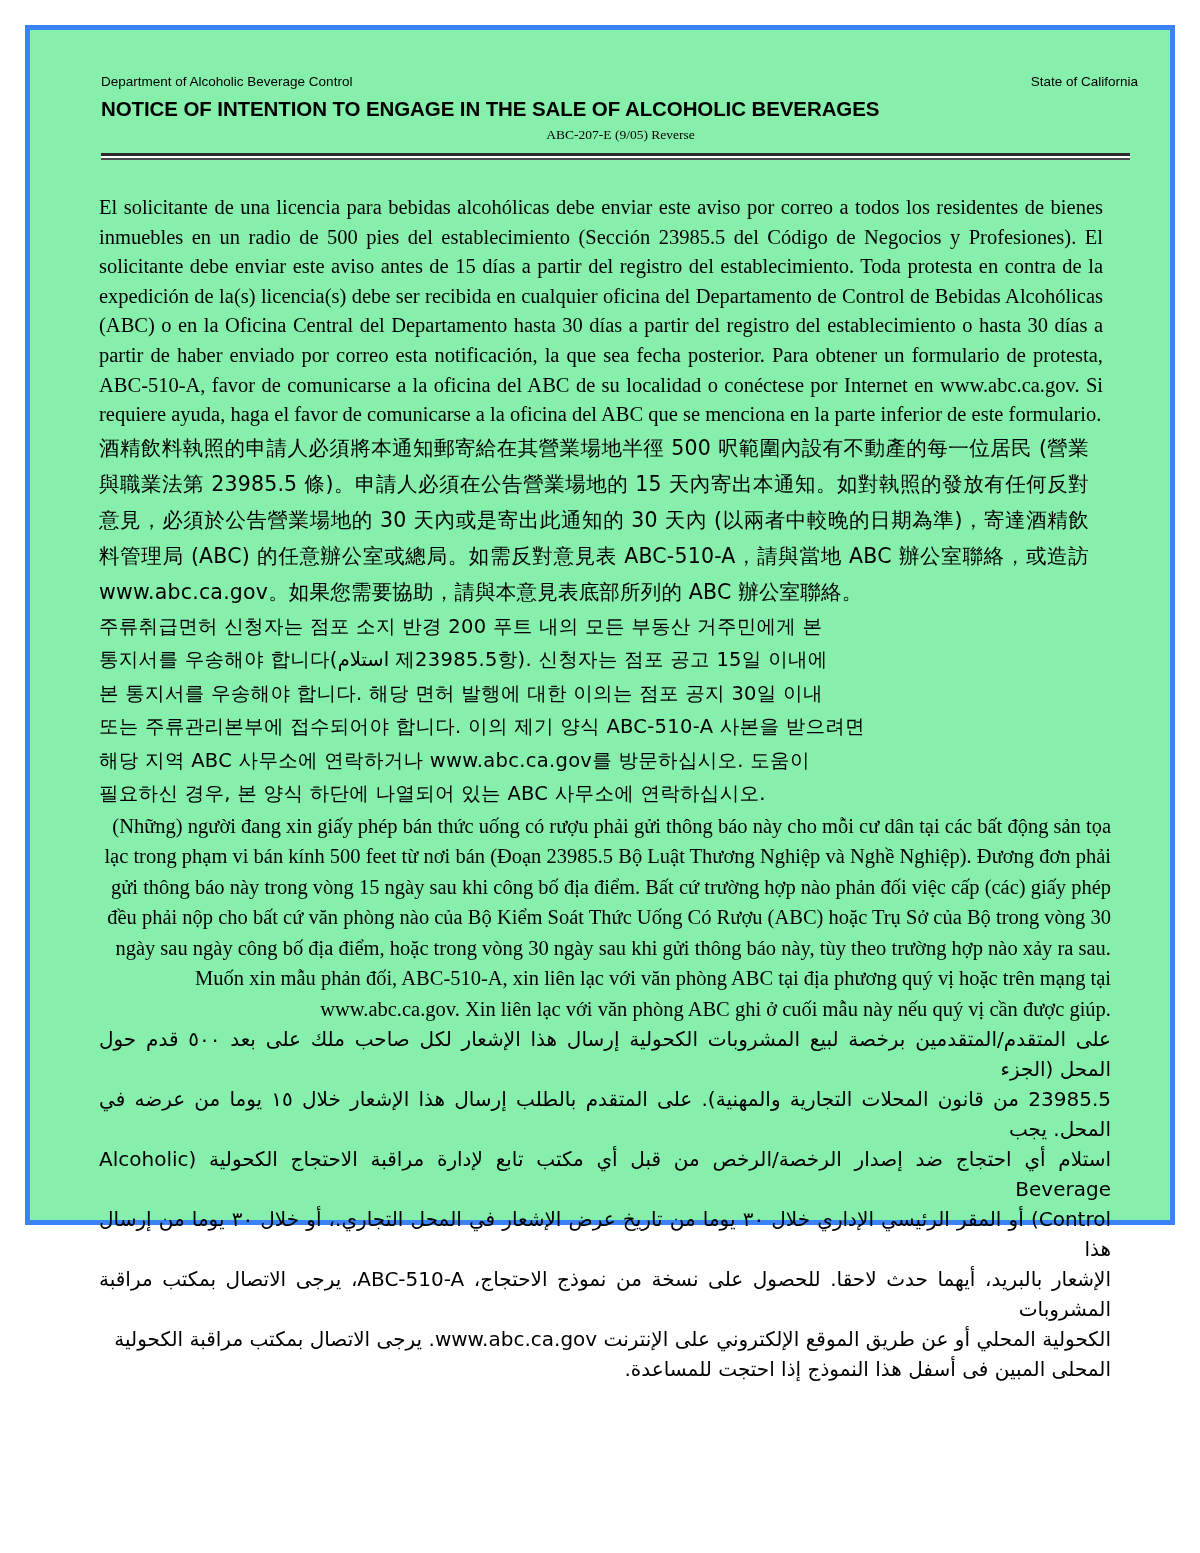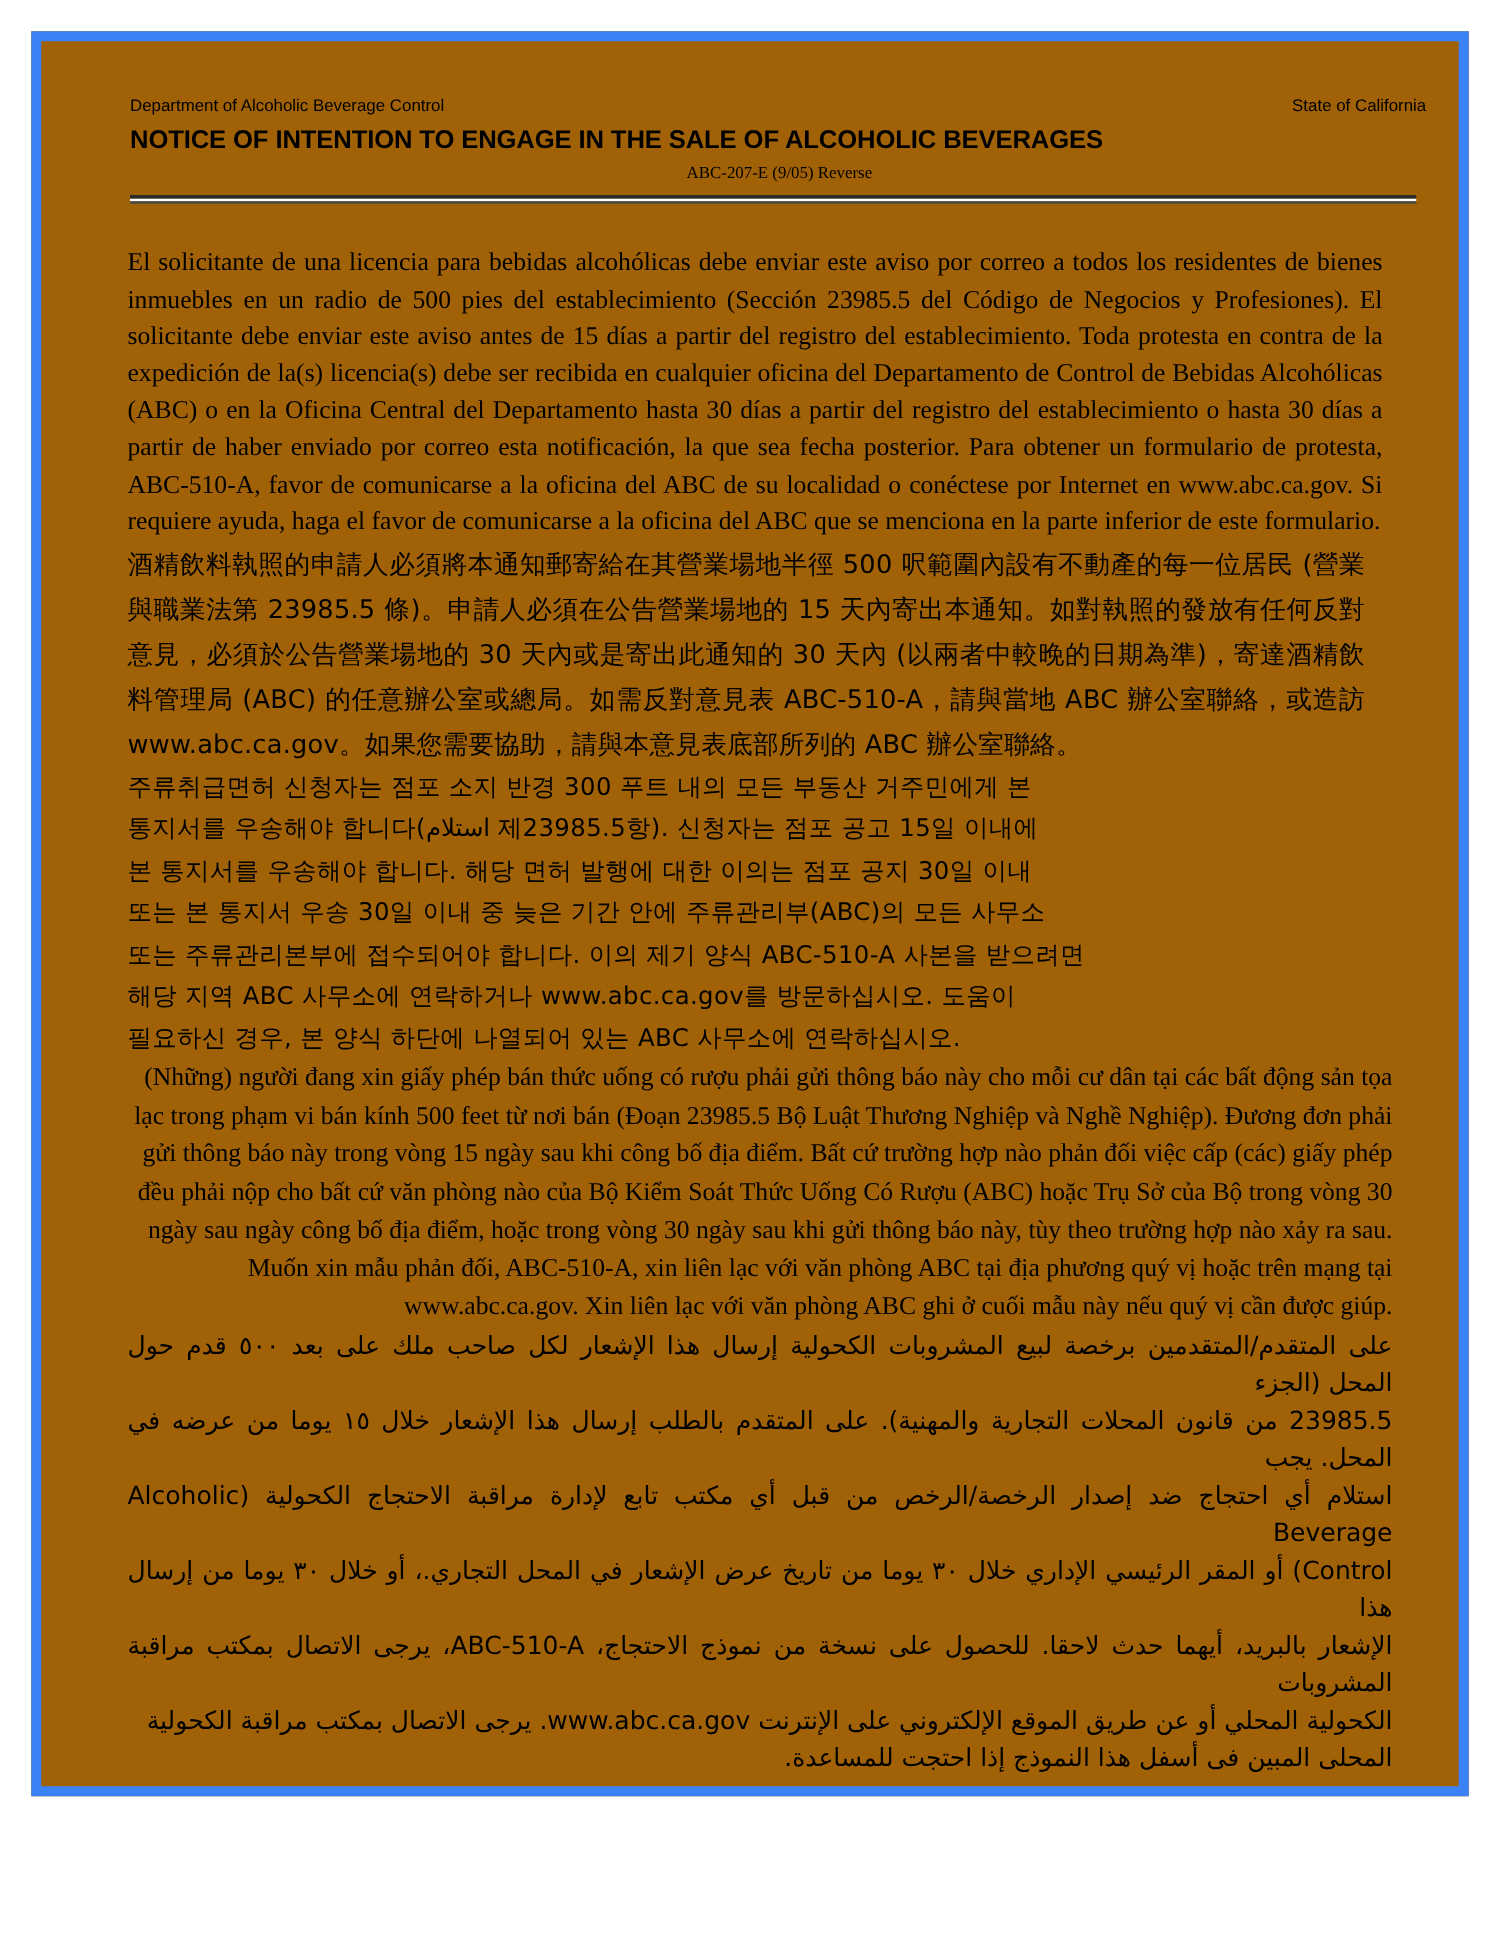--- a/index.html
+++ b/index.html
@@ -23,24 +23,24 @@
     height: 1553px;
     background: #ffffff;
   }
 
   
   .blue-frame {
     position: absolute;
     left: 25px;
     top: 25px;
     width: 1150px;
-    height: 1412px;
+    height: 1200px;
     box-sizing: border-box;
-    border: 8px solid #3b82f6;
-    background: #a16207;
+    border: 5px solid #3b82f6;
+    background: #86efac;
   }
 
   .inner {
     position: absolute;
     left: 47px;
     top: 42px;
     width: 1063px;
   }
 
   
@@ -187,24 +187,23 @@
         <div class="rule-b"></div>
       </div>
 
       <div class="body-area">
 
         <p class="para es">El solicitante de una licencia para bebidas alcohólicas debe enviar este aviso por correo a todos los residentes de bienes inmuebles en un radio de 500 pies del establecimiento (Sección 23985.5 del Código de Negocios y Profesiones). El solicitante debe enviar este aviso antes de 15 días a partir del registro del establecimiento. Toda protesta en contra de la expedición de la(s) licencia(s) debe ser recibida en cualquier oficina del Departamento de Control de Bebidas Alcohólicas (ABC) o en la Oficina Central del Departamento hasta 30 días a partir del registro del establecimiento o hasta 30 días a partir de haber enviado por correo esta notificación, la que sea fecha posterior. Para obtener un formulario de protesta, ABC-510-A, favor de comunicarse a la oficina del ABC de su localidad o conéctese por Internet en www.abc.ca.gov. Si requiere ayuda, haga el favor de comunicarse a la oficina del ABC que se menciona en la parte inferior de este formulario.</p>
 
         <p class="para zh">酒精飲料執照的申請人必須將本通知郵寄給在其營業場地半徑 500 呎範圍內設有不動產的每一位居民 (營業與職業法第 23985.5 條)。申請人必須在公告營業場地的 15 天內寄出本通知。如對執照的發放有任何反對意見，必須於公告營業場地的 30 天內或是寄出此通知的 30 天內 (以兩者中較晚的日期為準)，寄達酒精飲料管理局 (ABC) 的任意辦公室或總局。如需反對意見表 ABC-510-A，請與當地 ABC 辦公室聯絡，或造訪 www.abc.ca.gov。如果您需要協助，請與本意見表底部所列的 ABC 辦公室聯絡。</p>
 
         <p class="para ko">
-            <span class="kline">주류취급면허 신청자는 점포 소지 반경 300 푸트 내의 모든 부동산 거주민에게 본</span>
+            <span class="kline">주류취급면허 신청자는 점포 소지 반경 200 푸트 내의 모든 부동산 거주민에게 본</span>
             <span class="kline">통지서를 우송해야 합니다(استلام 제23985.5항). 신청자는 점포 공고 15일 이내에</span>
             <span class="kline">본 통지서를 우송해야 합니다. 해당 면허 발행에 대한 이의는 점포 공지 30일 이내</span>
-            <span class="kline">또는 본 통지서 우송 30일 이내 중 늦은 기간 안에 주류관리부(ABC)의 모든 사무소</span>
             <span class="kline">또는 주류관리본부에 접수되어야 합니다. 이의 제기 양식 ABC-510-A 사본을 받으려면</span>
             <span class="kline">해당 지역 ABC 사무소에 연락하거나 www.abc.ca.gov를 방문하십시오. 도움이</span>
             <span class="kline">필요하신 경우, 본 양식 하단에 나열되어 있는 ABC 사무소에 연락하십시오.</span>
           </p>
 
         <p class="para vi">(Những) người đang xin giấy phép bán thức uống có rượu phải gửi thông báo này cho mỗi cư dân tại các bất động sản tọa lạc trong phạm vi bán kính 500 feet từ nơi bán (Đoạn 23985.5 Bộ Luật Thương Nghiệp và Nghề Nghiệp). Đương đơn phải gửi thông báo này trong vòng 15 ngày sau khi công bố địa điểm. Bất cứ trường hợp nào phản đối việc cấp (các) giấy phép đều phải nộp cho bất cứ văn phòng nào của Bộ Kiểm Soát Thức Uống Có Rượu (ABC) hoặc Trụ Sở của Bộ trong vòng 30 ngày sau ngày công bố địa điểm, hoặc trong vòng 30 ngày sau khi gửi thông báo này, tùy theo trường hợp nào xảy ra sau. Muốn xin mẫu phản đối, ABC-510-A, xin liên lạc với văn phòng ABC tại địa phương quý vị hoặc trên mạng tại www.abc.ca.gov. Xin liên lạc với văn phòng ABC ghi ở cuối mẫu này nếu quý vị cần được giúp.</p>
 
         <p class="para ar">
             <span class="aline">على المتقدم/المتقدمين برخصة لبيع المشروبات الكحولية إرسال هذا الإشعار لكل صاحب ملك على بعد ٥٠٠ قدم حول المحل (الجزء</span>
             <span class="aline">23985.5 من قانون المحلات التجارية والمهنية). على المتقدم بالطلب إرسال هذا الإشعار خلال ١٥ يوما من عرضه في المحل. يجب</span>

